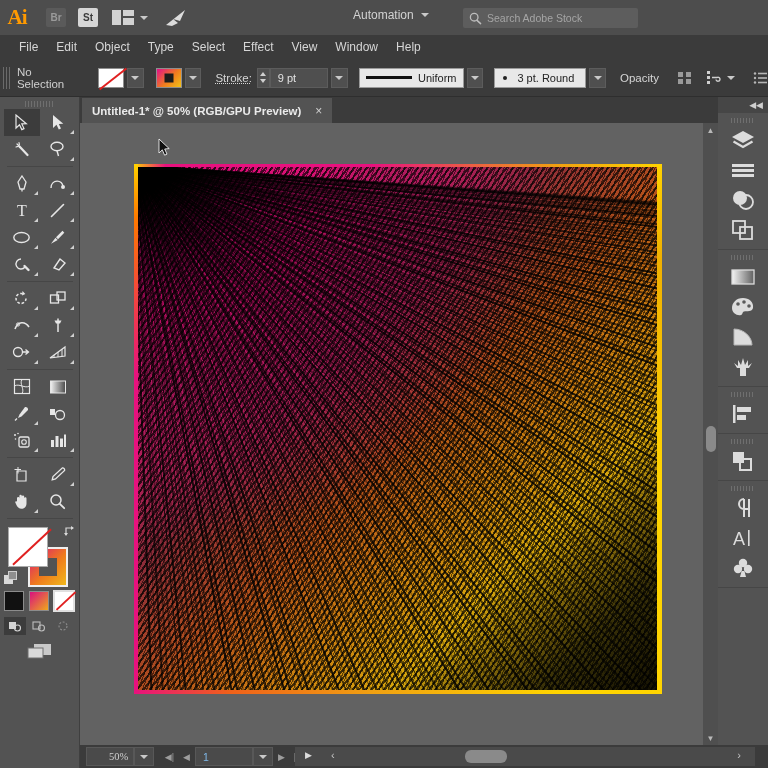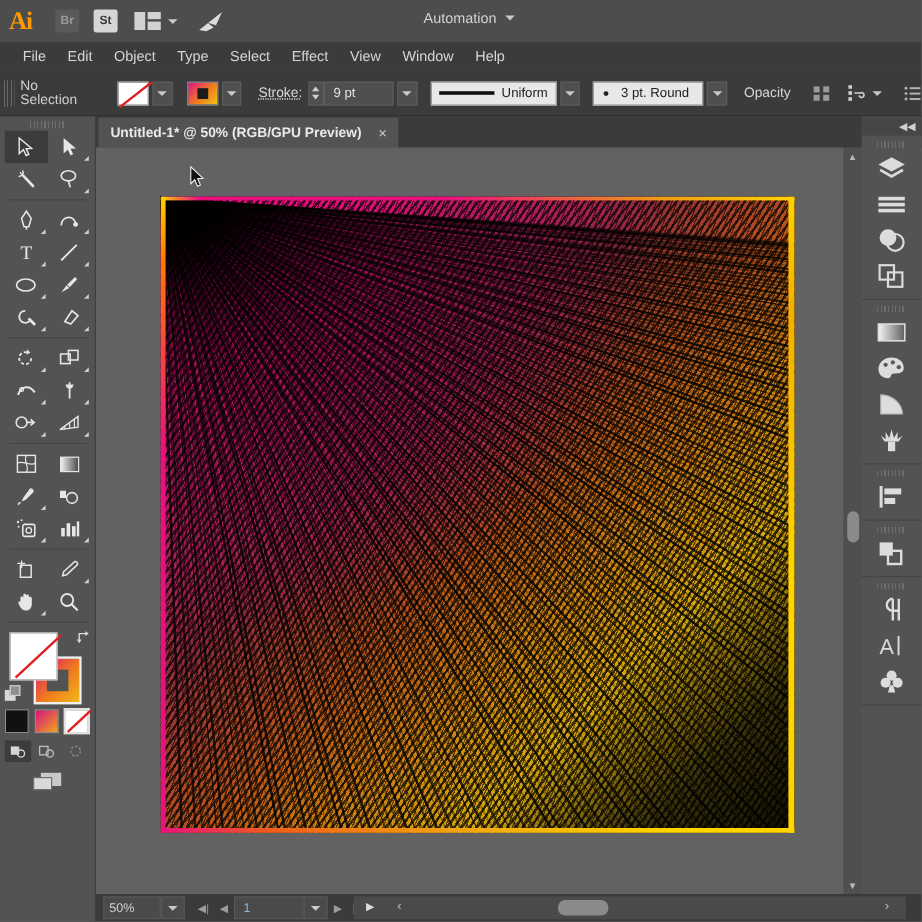--- a/index.html
+++ b/index.html
@@ -213,21 +213,21 @@
   .rdgroup { border-bottom:1px solid #464646; padding-bottom:4px; }
   .rd-grip { width:24px;height:5px;margin:5px auto 2px;
     background:repeating-linear-gradient(to right,#6f6f6f 0 1px,transparent 1px 3px); }
   .rdicon { width:50px; height:30px; display:flex; align-items:center; justify-content:center;
     color:#dcdcdc; }
 
   
   .statusbar { position:absolute; left:80px; top:745px; width:688px; height:23px; background:#3b3b3b; }
   .sb-left { position:absolute; left:6px; top:2px; display:flex; align-items:center; gap:0px; }
   .zoomfld { width:48px; height:19px; background:#4a4a4a; border:1px solid #585858; color:#cfcfcf;
-    display:flex; align-items:center; padding-left:4px; font-size:10.5px; }
+    display:flex; align-items:center; padding-left:22px; font-size:10.5px;font-family:Liberation Serif, serif; }
   .zoomdd { width:20px;height:19px;background:#4a4a4a;border:1px solid #585858;
     display:flex;align-items:center;justify-content:center; }
   .navbtn { width:17px;height:19px;display:flex;align-items:center;justify-content:center;color:#9d9d9d;font-size:9px;}
   .pagefld { width:58px;height:19px;background:#4a4a4a;border:1px solid #585858;color:#7fb8e8;
     display:flex;align-items:center;padding-left:7px;font-size:10.5px; }
   .hscroll { position:absolute; left:215px; top:2px; width:460px; height:19px; background:#4a4a4a; }
   .hthumb { position:absolute; left:170px; top:3px; width:42px; height:13px; background:#8a8a8a; border-radius:6px; }
 
   
   .watermark {
@@ -261,20 +261,27 @@
       <svg width="24" height="20" viewBox="0 0 24 20">
           <path d="M2 17 L21 2 L16 13 L9 11 L14 15 L8 18 Z" fill="#dcdcdc"></path>
         </svg>
     </div>
 
     <div class="auto-menu">
       <span class="lbl">Automation</span>
       <span class="caret"></span>
     </div>
 
+    <div class="stock-search">
+      <svg width="13" height="13" viewBox="0 0 13 13">
+          <circle cx="5.2" cy="5.2" r="3.8" fill="none" stroke="#bdbdbd" stroke-width="1.3"></circle>
+          <path d="M8 8.4 L11.6 11.6" stroke="#bdbdbd" stroke-width="1.5" stroke-linecap="round"></path>
+        </svg>
+      <span class="ph">Search Adobe Stock</span>
+    </div>
 
   </div>
 
   <div class="menubar">
     <div class="mi">File</div>
     <div class="mi">Edit</div>
     <div class="mi">Object</div>
     <div class="mi">Type</div>
     <div class="mi">Select</div>
     <div class="mi">Effect</div>

